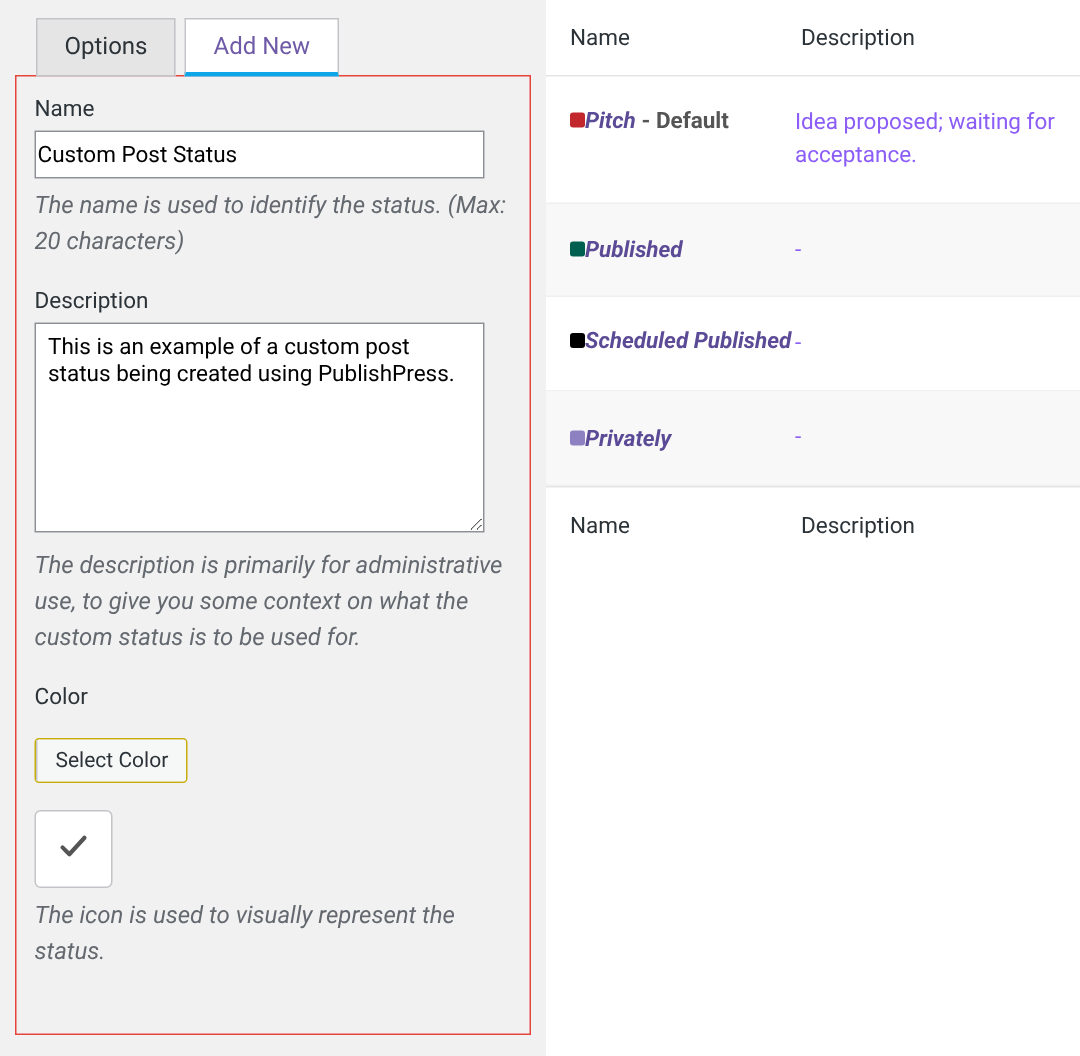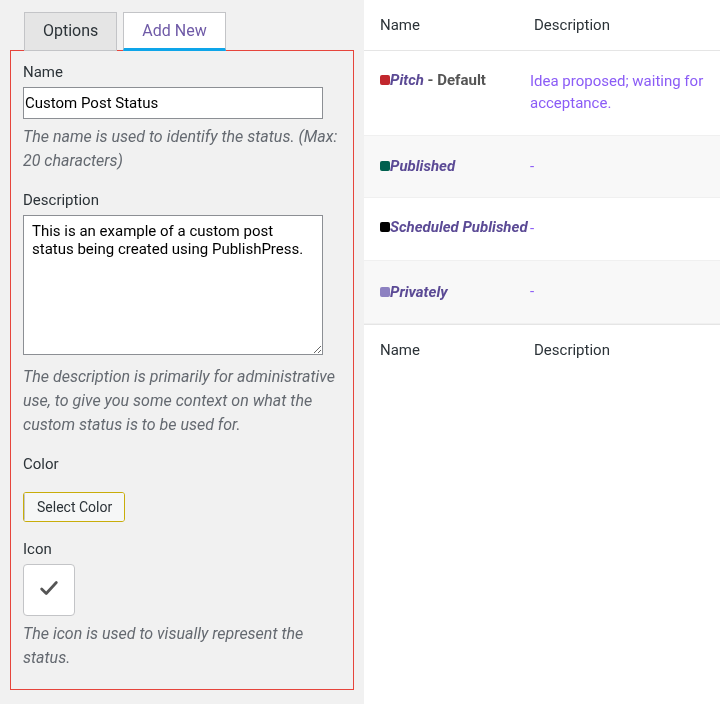--- a/index.html
+++ b/index.html
@@ -178,21 +178,20 @@
 
     <div class="field-block">
       <label class="field-label">Color</label>
       <div class="color-row">
         <div class="color-swatch" style="background:#f8f000"></div>
         <button class="select-color-btn">Select Color</button>
       </div>
     </div>
 
     <div class="field-block">
-      <label class="field-label">Icon</label>
       <div class="icon-box">
         <span>
           <svg viewBox="0 0 24 24" fill="none" stroke="#555" stroke-width="3" stroke-linecap="round" stroke-linejoin="round">
               <polyline points="4 13 9 18 20 6"></polyline>
             </svg>
         </span>
       </div>
       <div class="hint">The icon is used to visually represent the status.</div>
     </div>
 

